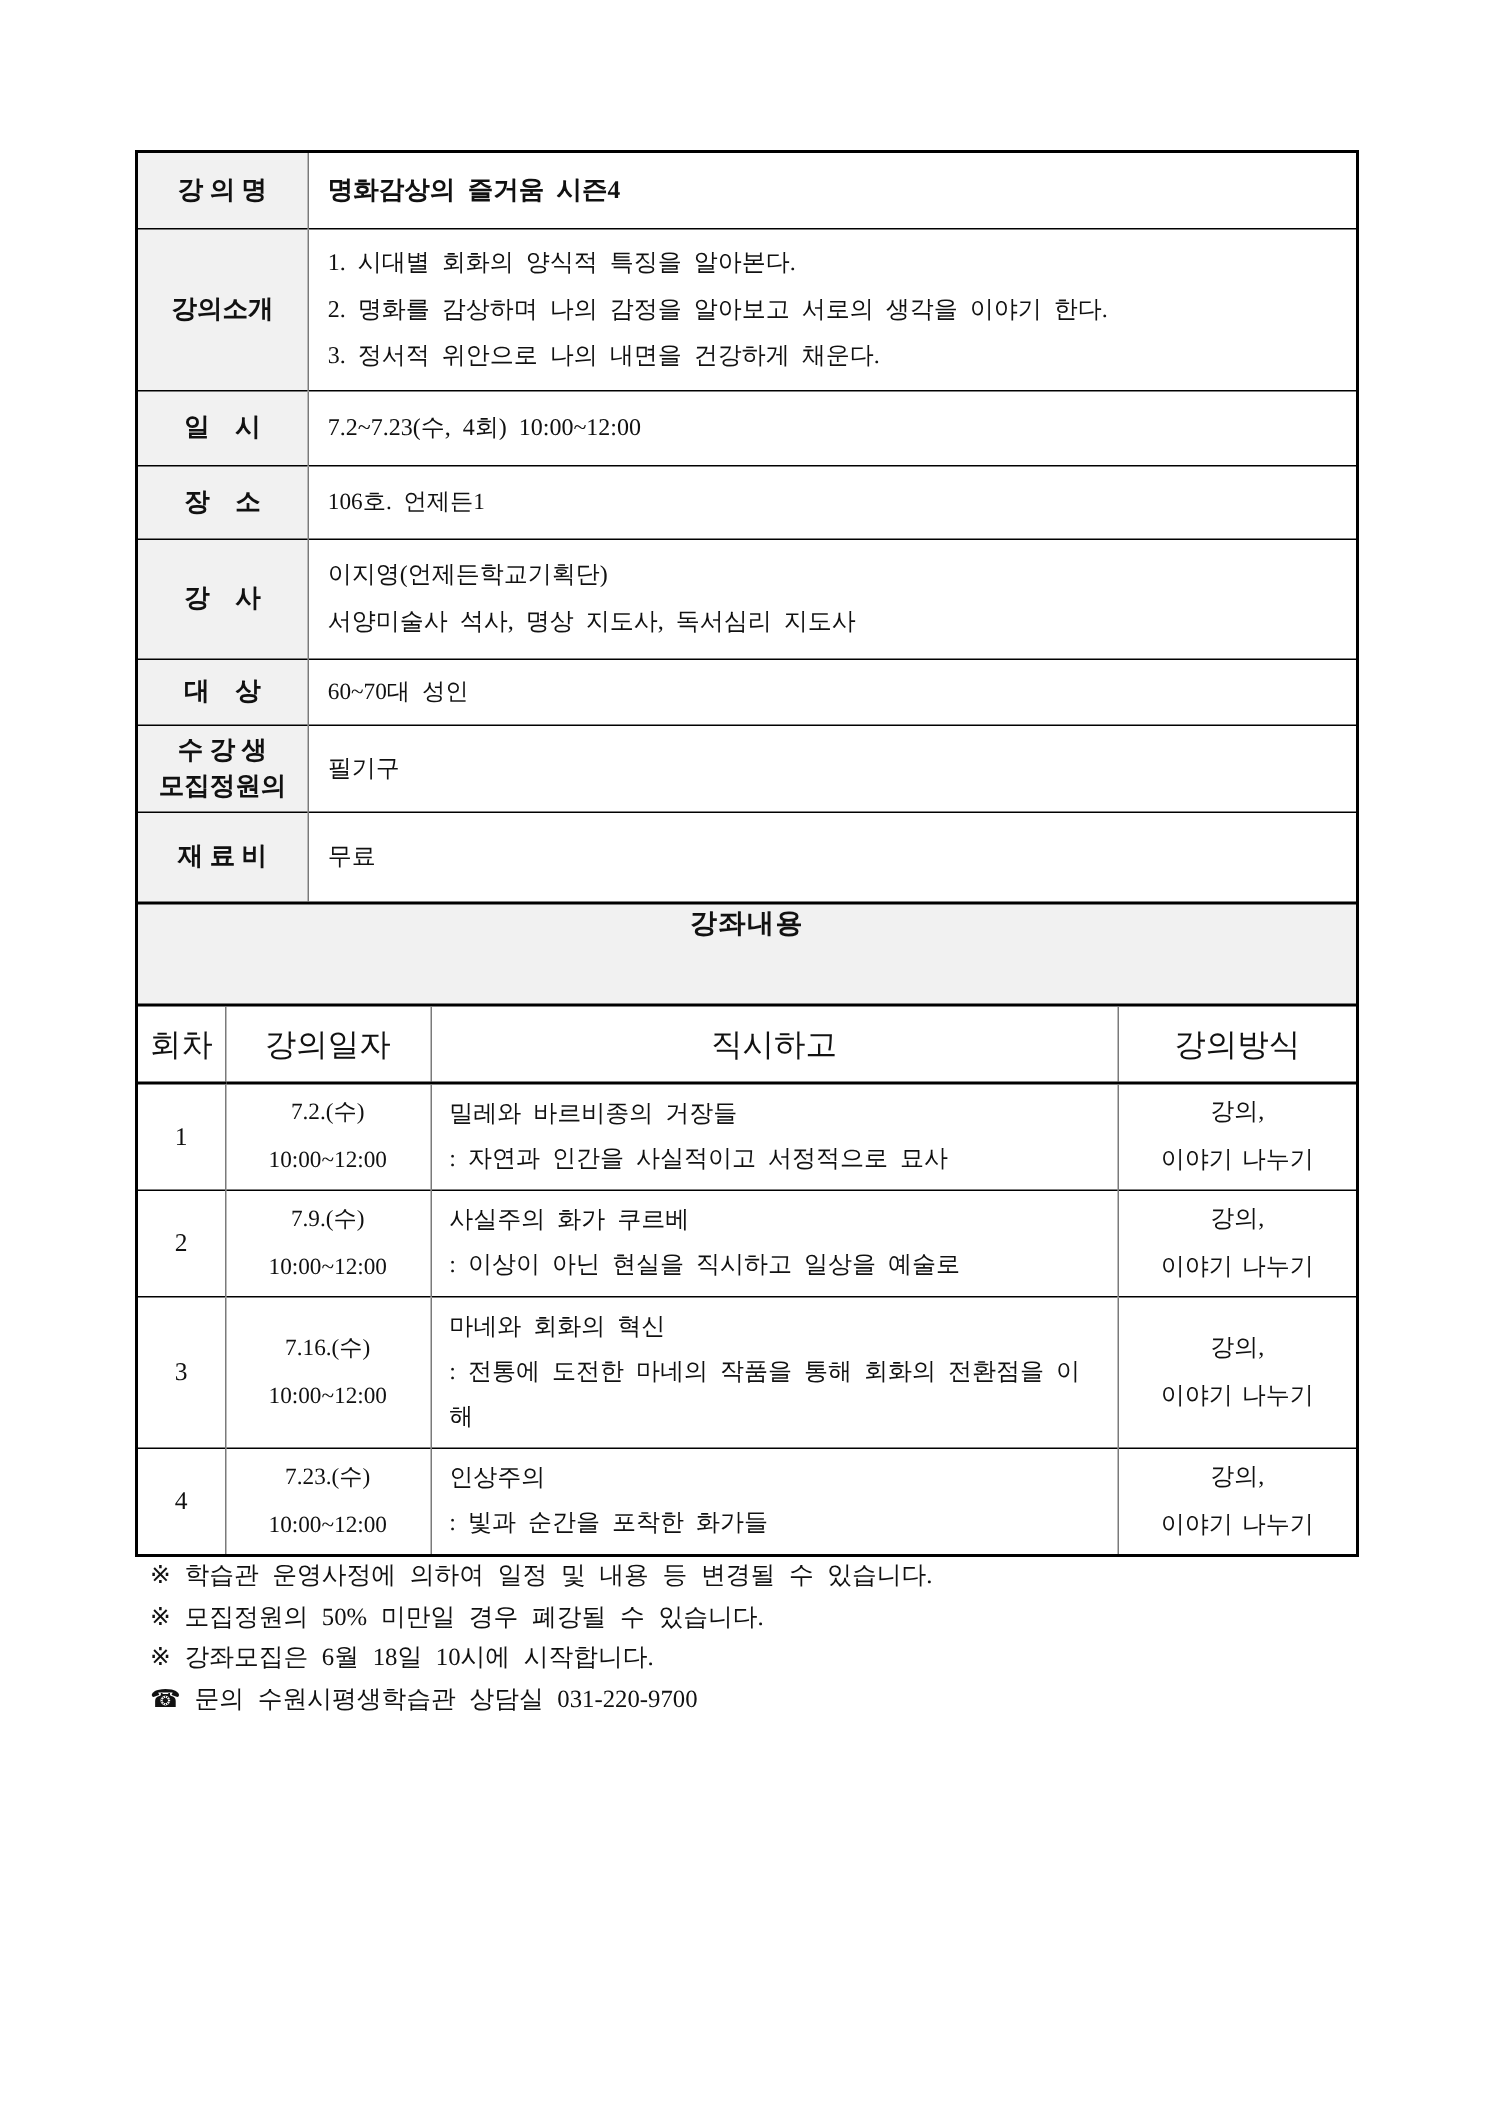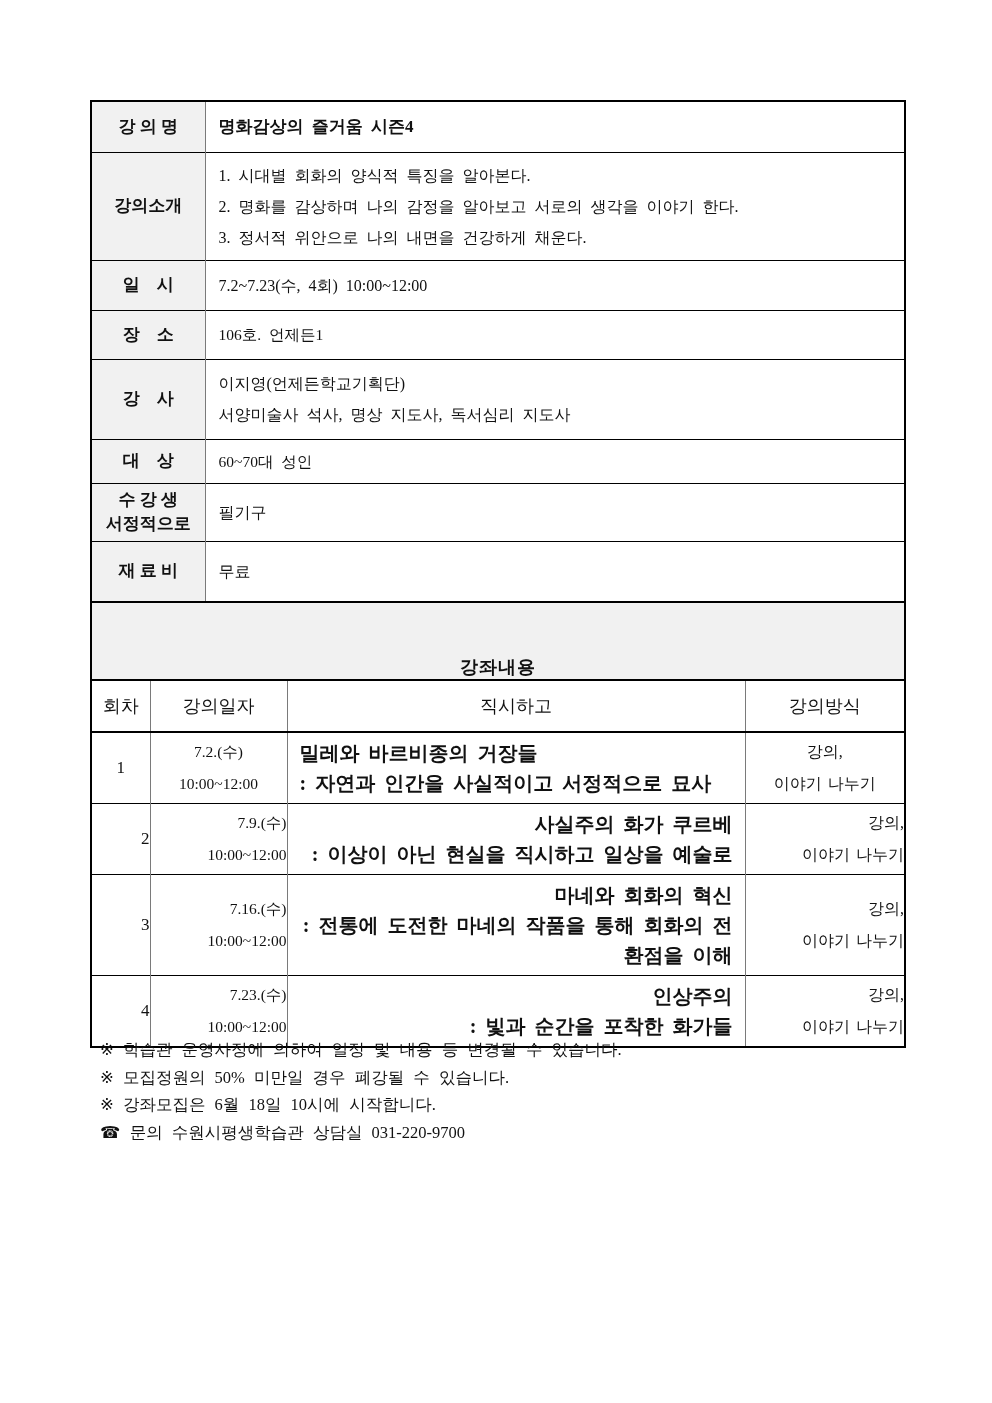--- a/index.html
+++ b/index.html
@@ -31,40 +31,40 @@
   .r-time   td { height:50px; }
   .r-place  td { height:49px; }
   .r-teacher td{ height:80px; }
   .r-target td { height:44px; }
   .r-prep   td { height:58px; }
   .r-fee    td { height:60px; }
   .r-place .value-cell, .r-target .value-cell { font-size:15.5px; }
 
   
   .section-band {
-    height:80px; background:#f1f1f1;
+    height:70px; background:#f1f1f1;
     border-top:2px solid #000; border-bottom:2px solid #000;
-    display:flex; align-items:flex-end; justify-content:center;
+    display:flex; align-items:flex-start; justify-content:center;
     font-weight:bold; font-size:18px; letter-spacing:1px;
   }
 
   
   .schedule-table th, .schedule-table td { vertical-align:middle; }
   .schedule-table th {
-    height:51px; font-weight:normal; font-size:18px; text-align:center;
+    height:51px; font-weight:normal; font-size:21px; text-align:center;
     border-bottom:2px solid #000;
   }
   .schedule-table th + th, .schedule-table td + td { border-left:1px solid #7a7a7a; }
-  .schedule-table tbody tr + tr td { border-top:1.5px solid #000;text-align:right; }
+  .schedule-table tbody tr + tr td { border-top:1.5px solid #000; }
   .col-no { width:58px; }
   .col-date { width:137px; }
   .col-topic { width:458px; }
   .no-cell { text-align:center; font-size:17px; }
   .date-cell { text-align:center; font-size:15.5px; white-space:pre-line; line-height:32px; }
-  .topic-cell { padding:5px 12px; font-size:20px; white-space:pre-line; line-height:30px; word-spacing:4px;font-weight:bold; }
+  .topic-cell { padding:5px 12px; font-size:16px; white-space:pre-line; line-height:30px; word-spacing:4px; }
   .method-cell { text-align:center; font-size:16px; white-space:pre-line; line-height:32px; word-spacing:2px; }
   .row-s1 td, .row-s2 td, .row-s4 td { height:67px; }
   .row-s3 td { height:87px; }
 
   
   .notes { position:absolute; left:100px; top:1036px; font-size:16.5px; }
   .note-line { line-height:27.5px; word-spacing:5px; white-space:pre-wrap; }
 </style>
 </head>
 <body>
@@ -95,21 +95,21 @@
       <td class="label-cell">강    사</td>
       <td class="value-cell">이지영(언제든학교기획단)
 서양미술사 석사, 명상 지도사, 독서심리 지도사</td>
     </tr>
     <tr class="r-target">
       <td class="label-cell">대    상</td>
       <td class="value-cell">60~70대 성인</td>
     </tr>
     <tr class="r-prep">
       <td class="label-cell">수 강 생
-서정적으로</td>
+모집정원의</td>
       <td class="value-cell">필기구</td>
     </tr>
     <tr class="r-fee">
       <td class="label-cell">재 료 비</td>
       <td class="value-cell">무료</td>
     </tr>
   </tbody>
     </table>
 
   <div class="section-band">

